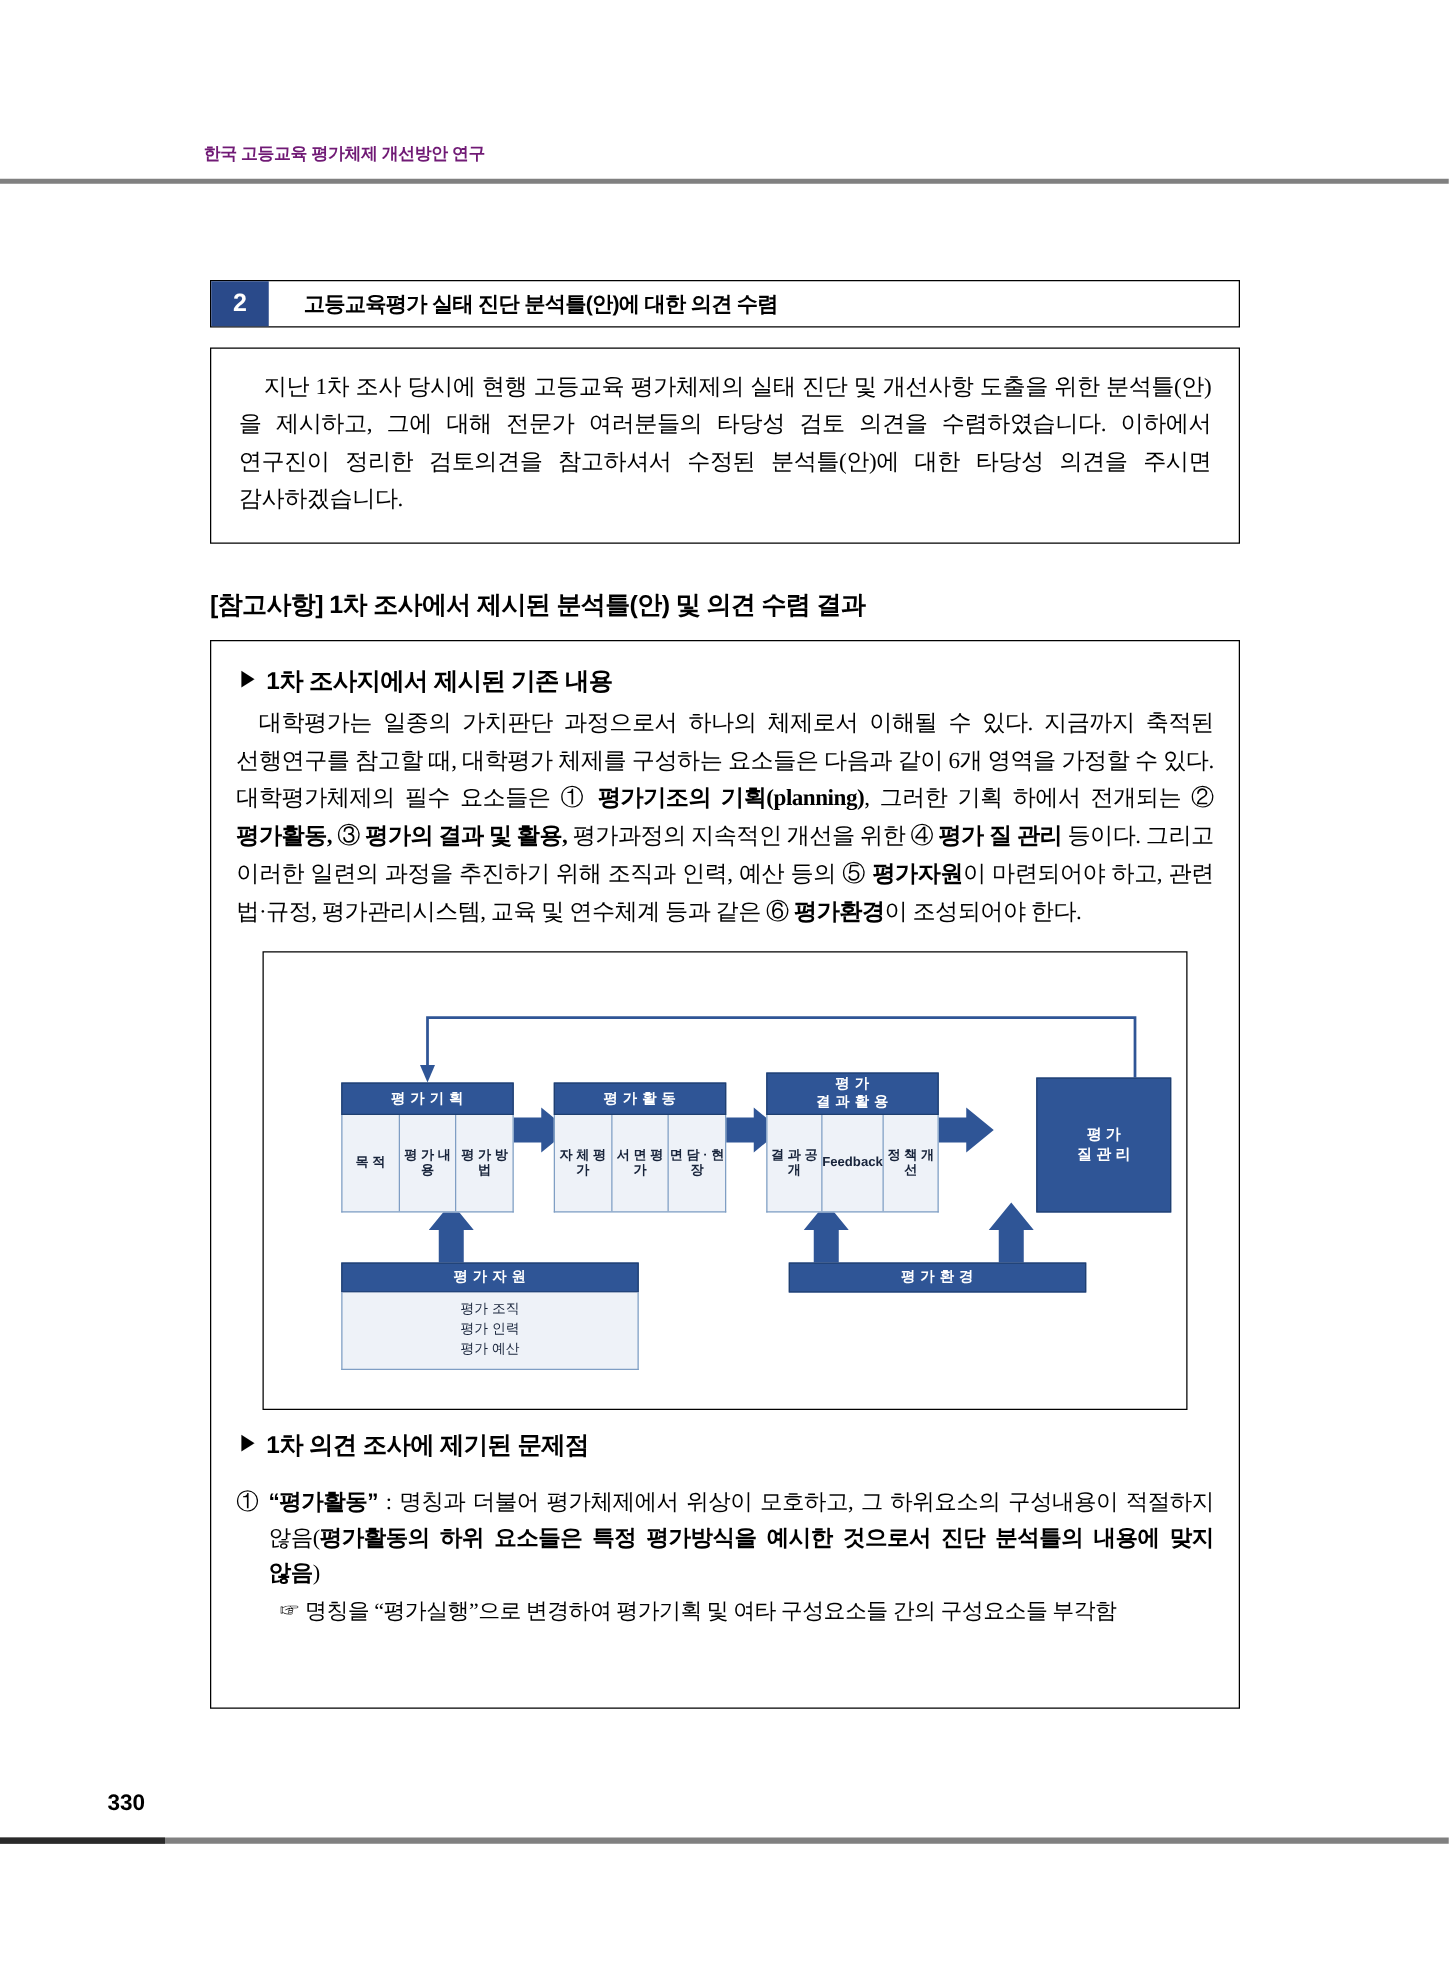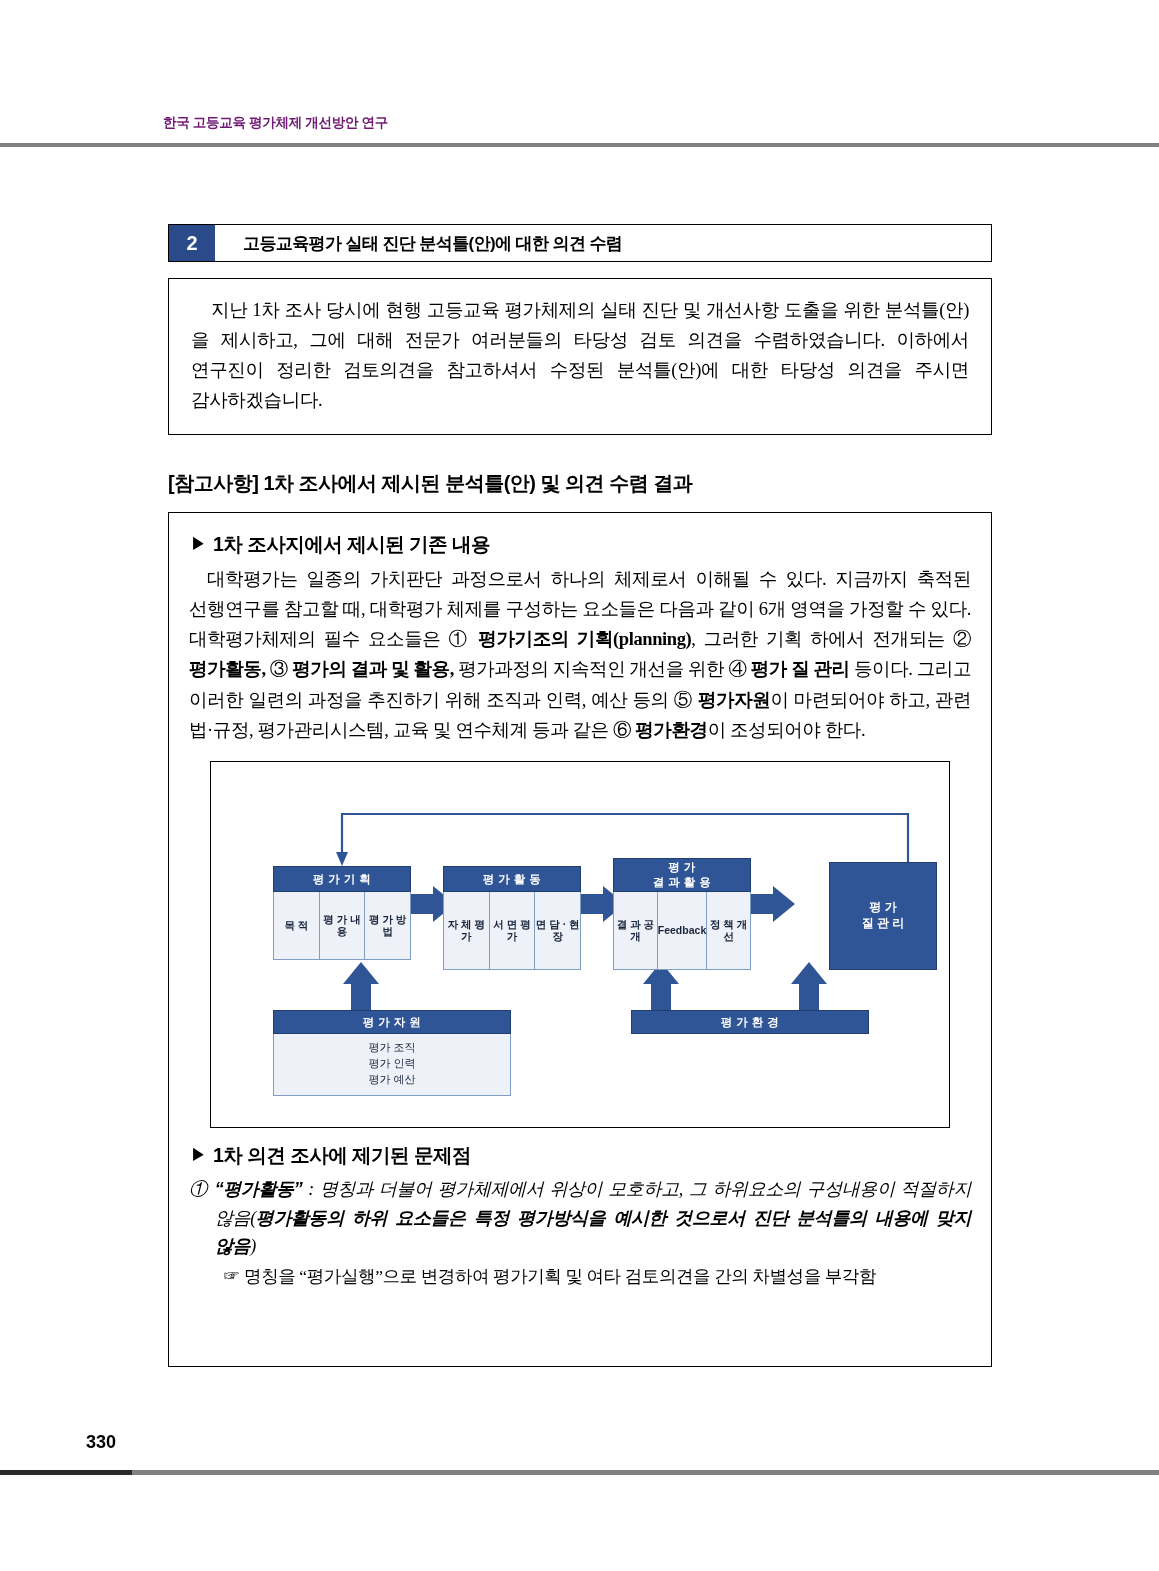--- a/index.html
+++ b/index.html
@@ -226,29 +226,28 @@
     font-size: 11px;
     font-weight: normal;
     color: #17233a;
     text-align: center;
     line-height: 1.45;
     box-sizing: border-box;
   }
 
   
   .prob-item {
-    margin: 6px 0 0 0;
+    margin: 18px 0 0 0;
     font-size: 18px;
     line-height: 1.6;
     letter-spacing: -0.4px;
     word-break: keep-all;
     text-align: justify;
     padding-left: 26px;
     text-indent: -26px;
-    font-style: italic;
   }
   .prob-sub {
     margin: 2px 0 0 0;
     font-size: 17.5px;
     line-height: 1.58;
     letter-spacing: -0.4px;
     padding-left: 56px;
     text-indent: -22px;
     word-break: keep-all;
   }
@@ -322,21 +321,21 @@
       <polygon points="536,152 536,132 562,132 562,124 584,142 562,160 562,152" fill="#2f5596"></polygon>
 
       <polygon points="148,248 160,248 160,222 168,222 150,200 132,222 140,222 140,248" fill="#2f5596"></polygon>
 
       <polygon points="448,248 460,248 460,222 468,222 450,200 432,222 440,222 440,248" fill="#2f5596"></polygon>
 
       <polygon points="596,248 608,248 608,222 616,222 598,200 580,222 588,222 588,248" fill="#2f5596"></polygon>
     </svg>
 
     <div class="blk blk-head" style="left:62px; top:104px; width:138px; height:26px;">평 가 기 획</div>
-    <div class="blk blk-body" style="left:62px; top:130px; width:138px; height:68px;">
+    <div class="blk blk-body" style="left:62px; top:130px; width:138px; height:78px;">
       <div class="cell">목 적</div>
       <div class="cell">평 가 내 용</div>
       <div class="cell">평 가 방 법</div>
     </div>
 
     <div class="blk blk-head" style="left:232px; top:104px; width:138px; height:26px;">평 가 활 동</div>
     <div class="blk blk-body" style="left:232px; top:130px; width:138px; height:78px;">
       <div class="cell">자 체 평 가</div>
       <div class="cell">서 면 평 가</div>
       <div class="cell">면 담 · 현 장</div>
@@ -374,20 +373,20 @@
     <span>1차 의견 조사에 제기된 문제점</span>
   </div>
 
   <p class="prob-item">
     <span>①</span>
     <b class="gothic">“평가활동”</b><span> : 명칭과 더불어 평가체제에서 위상이 모호하고, 그 하위요소의 구성내용이 적절하지 않음(</span><b class="gothic">평가활동의 하위 요소들은 특정 평가방식을 예시한 것으로서 진단 분석틀의 내용에 맞지 않음</b><span>)</span>
   </p>
 
   <p class="prob-sub">
     <span>☞</span>
-    <span>명칭을 “평가실행”으로 변경하여 평가기획 및 여타 검토의견을 간의 차별성을 부각함</span>
+    <span>명칭을 “평가실행”으로 변경하여 평가기획 및 여타 구성요소들 간의 구성요소들 부각함</span>
   </p>
 
 </div>
 
 <div class="pagenum">330</div>
 <div class="footer-rule"></div>
 <div class="footer-rule-dark"></div>
 
 </body></html>

